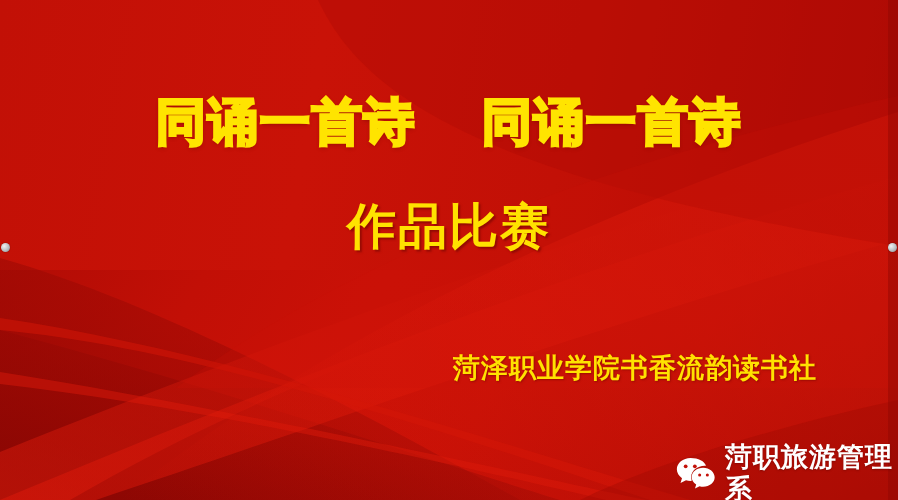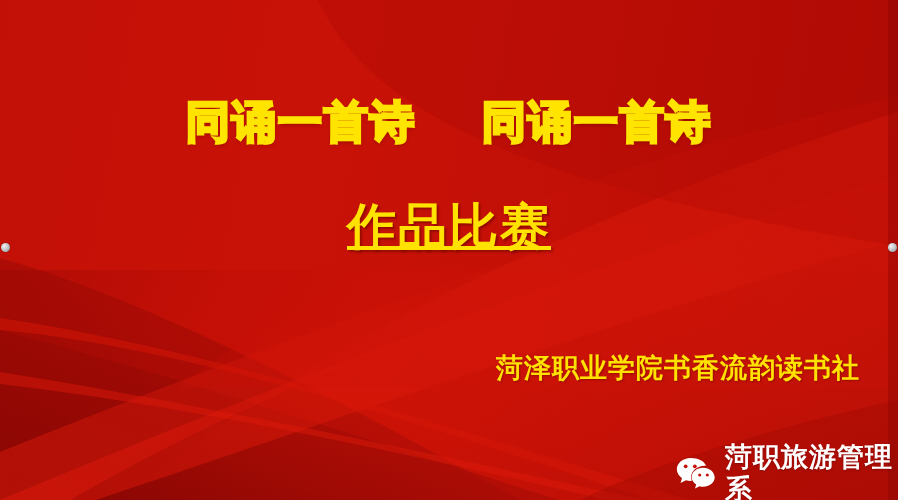--- a/index.html
+++ b/index.html
@@ -63,21 +63,21 @@
   .title-row {
     position: absolute;
     top: 82px;
     left: 0;
     width: 898px;
     text-align: center;
     white-space: nowrap;
   }
   .title-seg {
     display: inline-block;
-    font-size: 44px;
+    font-size: 50px;
     line-height: 80px;
     font-weight: 700;
     letter-spacing: 2px;
     color: transparent;
     -webkit-text-stroke: 3px #ffe400;
     text-shadow:
       0 0 1px rgba(255,228,0,.55),
       0 2px 4px rgba(80,0,0,.45);
     font-family: "DejaVu Sans", "Liberation Sans", sans-serif;
   }
@@ -88,34 +88,32 @@
     top: 198px;
     left: 0;
     width: 898px;
     text-align: center;
     font-size: 49px;
     line-height: 58px;
     font-weight: 700;
     color: #ffe200;
     letter-spacing: 2px;
     text-shadow: 2px 2px 2px rgba(110,5,0,.55);
-    text-decoration: underline;
   }
 
   .org-line {
     position: absolute;
     top: 351px;
     left: 453px;
     font-size: 27px;
     line-height: 34px;
     font-weight: 700;
     color: #ffe200;
     letter-spacing: 1px;
     text-shadow: 1px 1px 2px rgba(110,5,0,.5);
-    margin-left: 43px;
   }
 
   
   .wechat {
     position: absolute;
     left: 676px;
     top: 441px;
     display: flex;
     align-items: center;
     gap: 9px;

